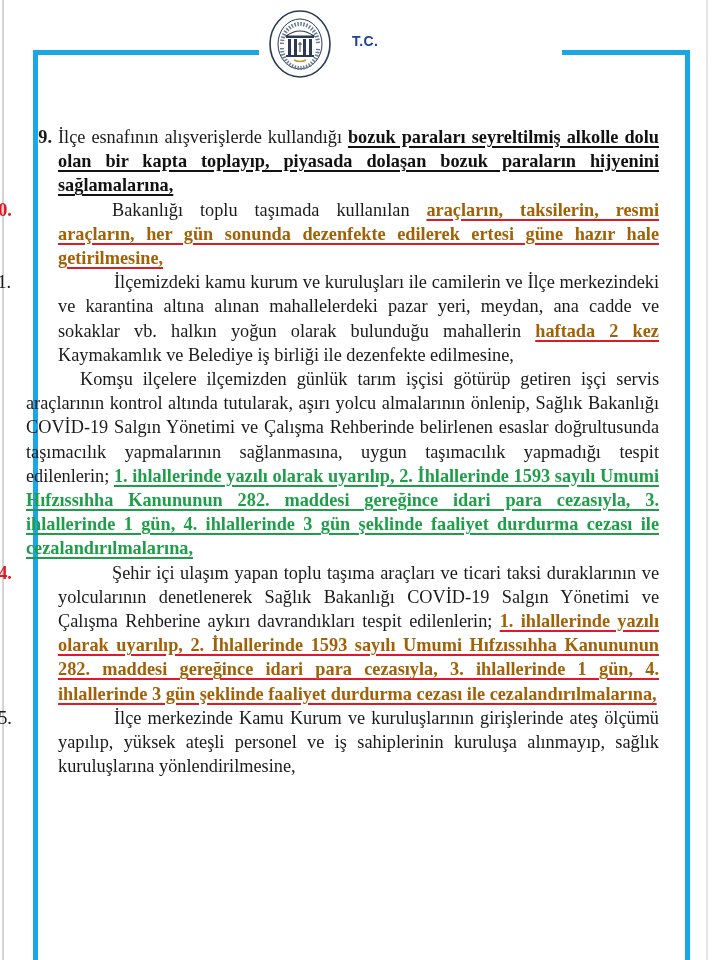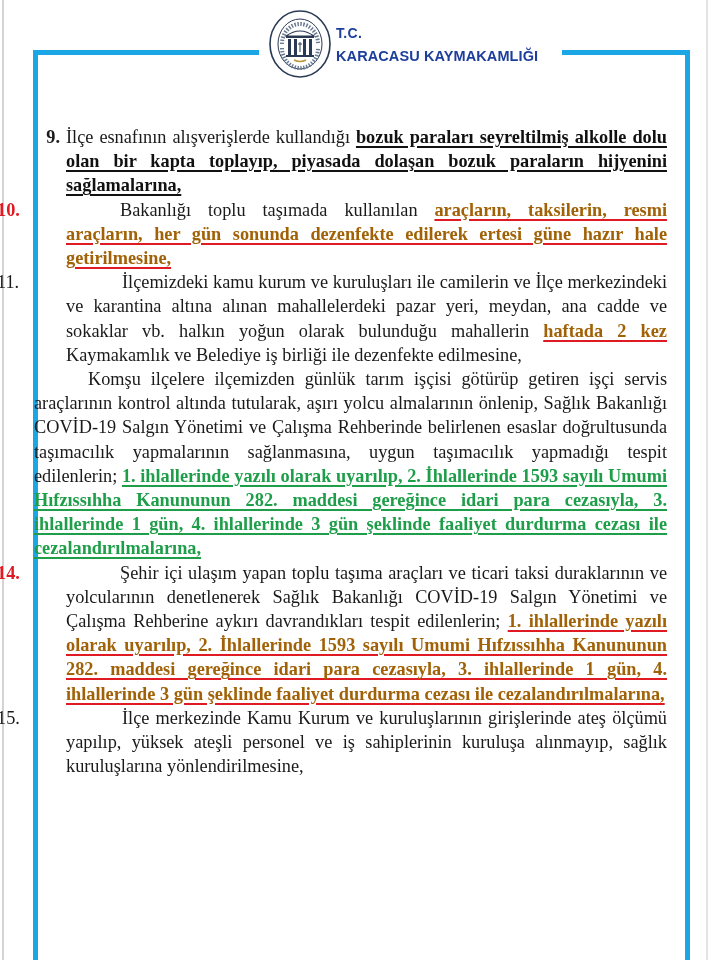--- a/index.html
+++ b/index.html
@@ -10,26 +10,26 @@
   .edge-left { position: absolute; left: 2px; top: 0; width: 2px; height: 960px; background: #d4d4d4; }
   .edge-right { position: absolute; left: 706px; top: 0; width: 2px; height: 960px; background: #e4e4e4; }
 
   .frame-top-left { position: absolute; left: 33px; top: 50px; width: 226px; height: 5px; background: #1ba7e6; }
   .frame-top-right { position: absolute; left: 562px; top: 50px; width: 128px; height: 5px; background: #1ba7e6; border-top-right-radius: 3px; }
   .frame-left { position: absolute; left: 33px; top: 50px; width: 5px; height: 910px; background: #1ba7e6; }
   .frame-right { position: absolute; left: 685px; top: 50px; width: 5px; height: 910px; background: #1ba7e6; }
 
   .header { position: absolute; left: 268px; top: 8px; display: flex; align-items: center; }
   .logo { width: 64px; height: 72px; }
-  .titles { margin-left: 4px; font-family: "Liberation Sans", sans-serif; font-weight: bold; color: #1d3f9b; }
+  .titles { margin-left: 20px; font-family: "Liberation Sans", sans-serif; font-weight: bold; color: #1d3f9b; }
   .titles .tc { font-size: 14px; letter-spacing: 0.3px; margin-bottom: 7px; }
   .titles .name { font-size: 14.5px; letter-spacing: 0.1px; }
 
   .content {
-    position: absolute; left: 66px; top: 125px; width: 601px;
+    position: absolute; left: 58px; top: 125px; width: 601px;
     font-size: 18.3px; line-height: 24.2px; color: #1a1a1a; text-align: justify;
   }
   .item { position: relative; margin: 0; }
   .item .num { display: inline-block; }
   .num.red { color: #e01a22; font-weight: bold; }
   .num.green { color: #1f9e4a; font-weight: bold; }
   .num.plain { color: #1a1a1a; }
   .num.bold { font-weight: bold; }
   .indent { display: inline-block; width: 36px; }
   .em-black { font-weight: bold; text-decoration: underline; text-decoration-thickness: 2px; text-underline-offset: 3px; color: #111; }
@@ -58,21 +58,20 @@
     <rect x="20" y="31" width="3" height="16" fill="#2a3a55"></rect>
     <rect x="26" y="31" width="3" height="16" fill="#2a3a55"></rect>
     <rect x="35" y="31" width="3" height="16" fill="#2a3a55"></rect>
     <rect x="41" y="31" width="3" height="16" fill="#2a3a55"></rect>
     <path d="M32 34 L32 44 M30 36 L34 36" stroke="#2a3a55" stroke-width="1"></path>
     <rect x="18" y="47" width="28" height="2" fill="#2a3a55"></rect>
     <path d="M26 52 Q32 55 38 52" stroke="#b89a3a" stroke-width="1.5" fill="none"></path>
   </svg>
   <div class="titles">
     <div class="tc">T.C.</div>
-    <div class="name">KARACASU KAYMAKAMLIĞI</div>
   </div>
 </div>
 
 <div class="content">
 
   <p class="item" style="padding-left:0; text-indent:0; margin-left:-69px; padding-left:69px; text-indent:-69px;">
     <span style="display:inline-block; width:69px; text-align:right; padding-right:6px; box-sizing:border-box;"><span class="num bold">9.</span></span><span>İlçe esnafının alışverişlerde kullandığı </span><span class="em-black">bozuk paraları seyreltilmiş alkolle dolu olan bir kapta toplayıp, piyasada dolaşan bozuk paraların hijyenini sağlamalarına,</span>
   </p>
 
   <p class="item" style="margin-left:-69px; padding-left:69px; text-indent:-69px;">

